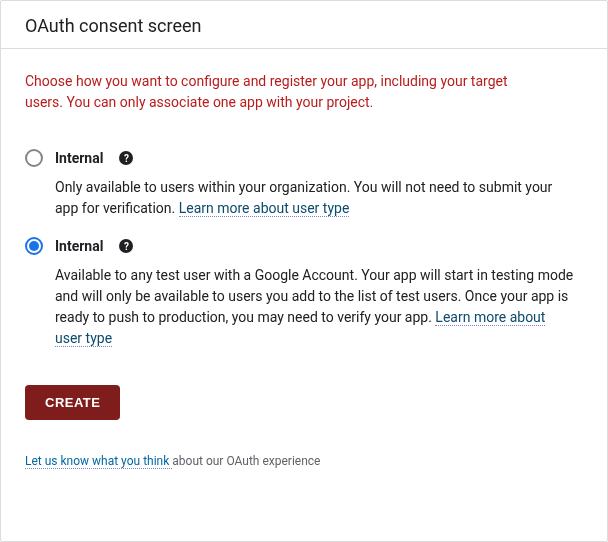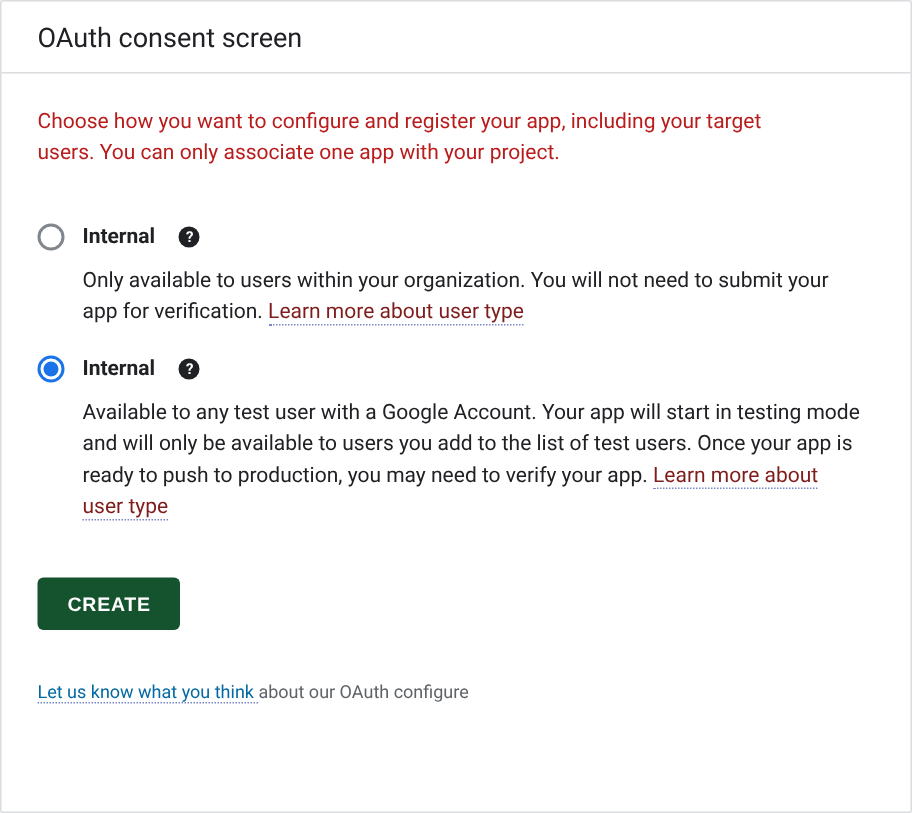--- a/index.html
+++ b/index.html
@@ -99,27 +99,27 @@
     }
     .radio-desc {
       font-size: 14px;
       color: #202124;
       line-height: 1.5;
       margin-left: 30px;
       margin-bottom: 18px;
       max-width: 520px;
     }
     .learn-more {
-      color: #7f1d1d;
+      color: #0c4a6e;
       border-bottom: 1px dotted #7a87c7;
       text-decoration: none;
       cursor: pointer;
     }
     .create-btn {
-      background: #14532d;
+      background: #7f1d1d;
       color: #fff;
       border: none;
       border-radius: 4px;
       padding: 10px 20px;
       font-size: 13px;
       font-weight: 700;
       letter-spacing: 0.5px;
       cursor: pointer;
       margin-top: 18px;
       margin-bottom: 34px;
@@ -164,16 +164,16 @@
       </div>
       <p class="radio-desc">
         <span>Available to any test user with a Google Account. Your app will start in testing mode and will only be available to users you add to the list of test users. Once your app is ready to push to production, you may need to verify your app. </span><a class="learn-more">Learn more about user type</a>
       </p>
 
     </div>
 
     <button class="create-btn">CREATE</button>
 
     <div class="feedback-row">
-      <a class="feedback-link">Let us know what you think </a><span>about our OAuth configure</span>
+      <a class="feedback-link">Let us know what you think </a><span>about our OAuth experience</span>
     </div>
   </div>
 </div>
 
 </body></html>

